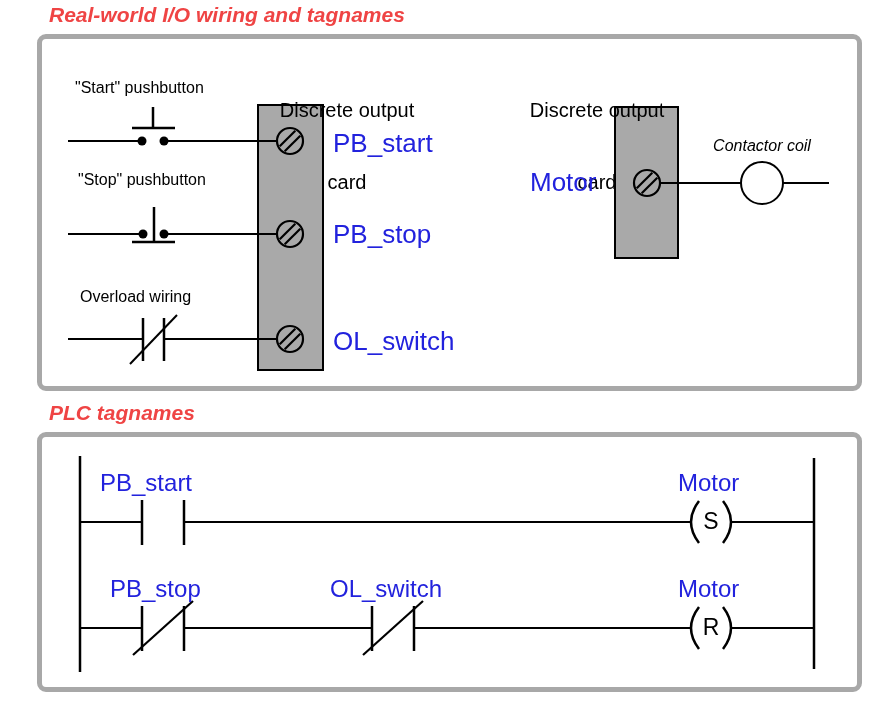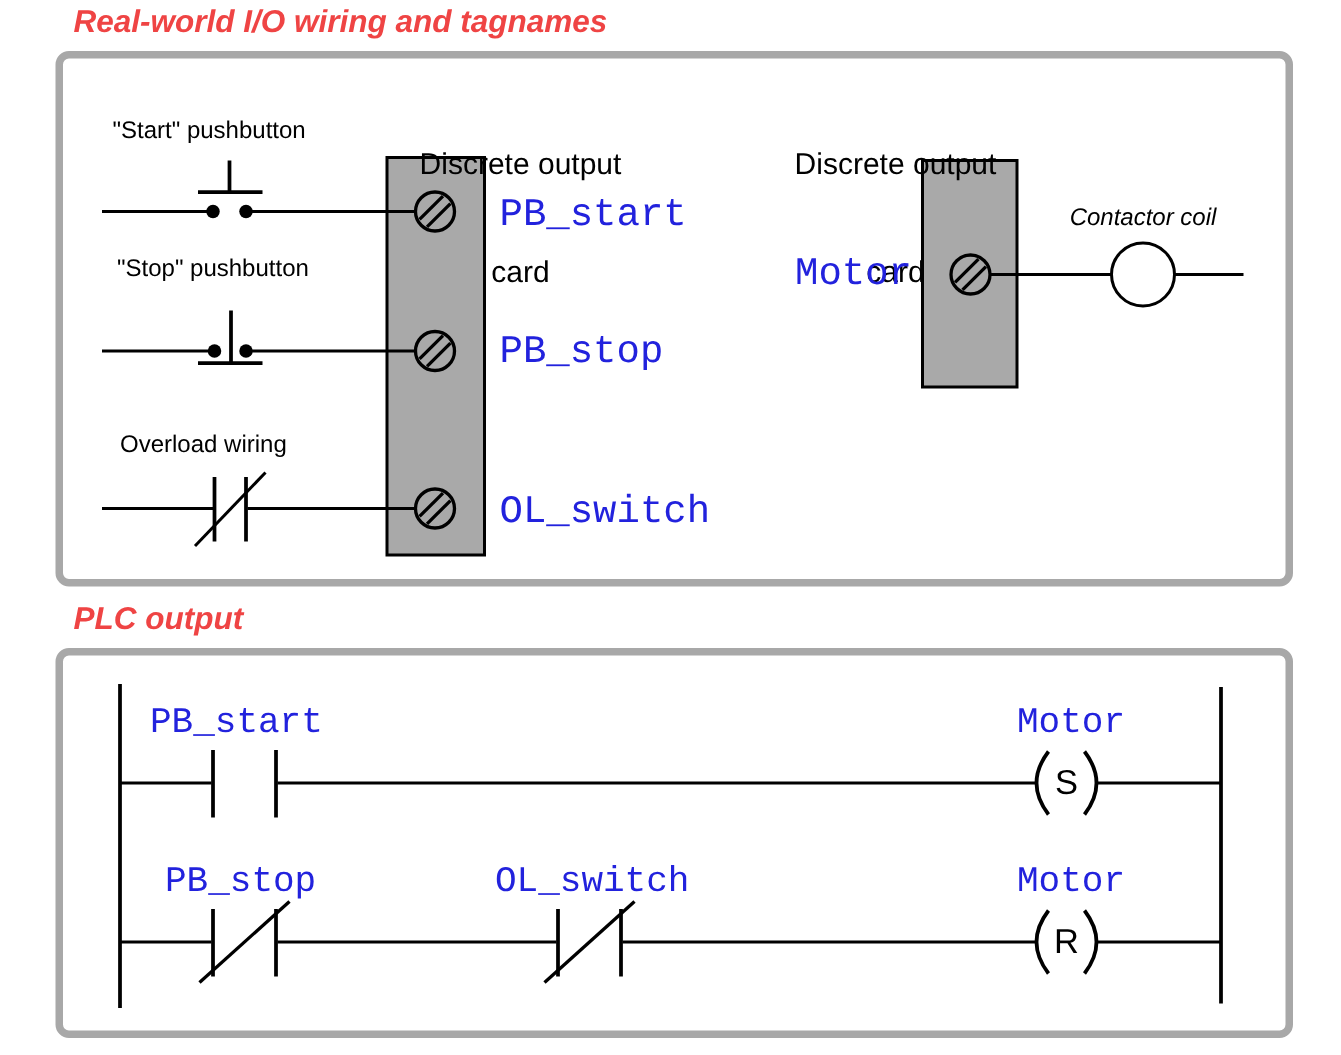--- a/index.html
+++ b/index.html
@@ -22,37 +22,37 @@
   }
   svg.art{position:absolute;left:0;top:0;pointer-events:none;}
   .lbl{
     position:absolute;font-size:16px;color:#000;white-space:pre;line-height:19px;
   }
   .hdr{
     position:absolute;font-size:20px;color:#000;text-align:center;
     transform:translateX(-50%);line-height:24px;white-space:pre;
   }
   .tag{
-    position:absolute;font-family:Liberation Mono, monospace;
+    position:absolute;font-family:Liberation Sans, sans-serif;
     color:var(--tag-blue);font-size:26px;white-space:pre;line-height:26px;
   }
   .tag.ladder{font-size:24px;line-height:24px;}
   .coil-letter{
     position:absolute;font-size:23px;color:#000;transform:translateX(-50%);
     line-height:23px;
   }
   .ctr{transform:translateX(-50%);}
 </style>
 </head>
 <body>
 
 <div id="canvas">
 
   <div class="panel-title" style="left:49px;top:3px;">Real-world I/O wiring and tagnames</div>
-  <div class="panel-title" style="left:49px;top:401px;">PLC output</div>
+  <div class="panel-title" style="left:49px;top:401px;">PLC tagnames</div>
 
   <div class="panel-box" style="left:37px;top:34px;width:825px;height:357px;"></div>
   <div class="panel-box" style="left:37px;top:432px;width:825px;height:260px;"></div>
 
   <svg class="art" width="894" height="703" viewBox="0 0 894 703">
 
     <g>
       <rect x="258" y="105" width="65" height="265" fill="var(--card-fill)" stroke="#000" stroke-width="2"></rect>
     </g>
 

